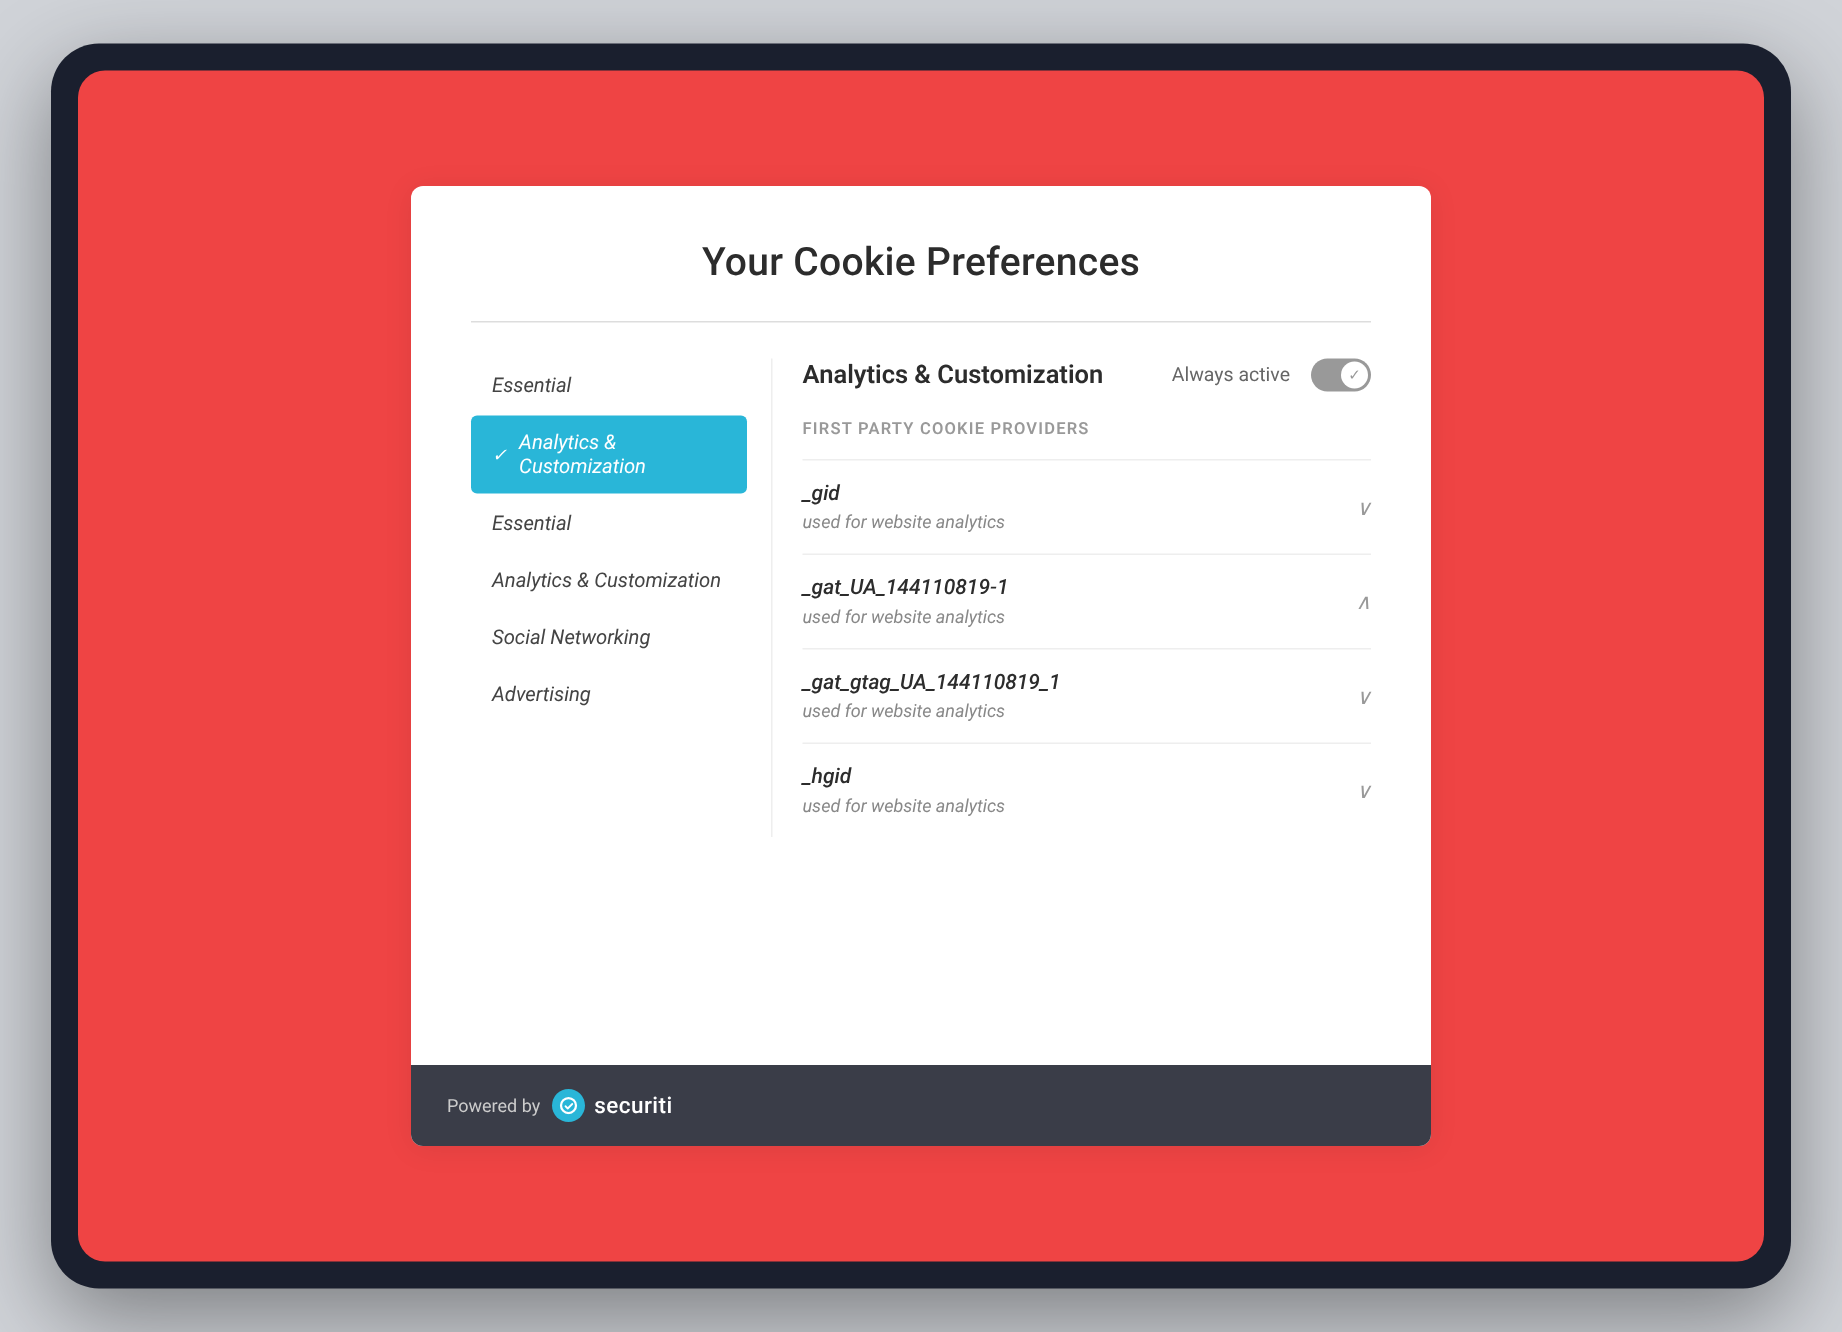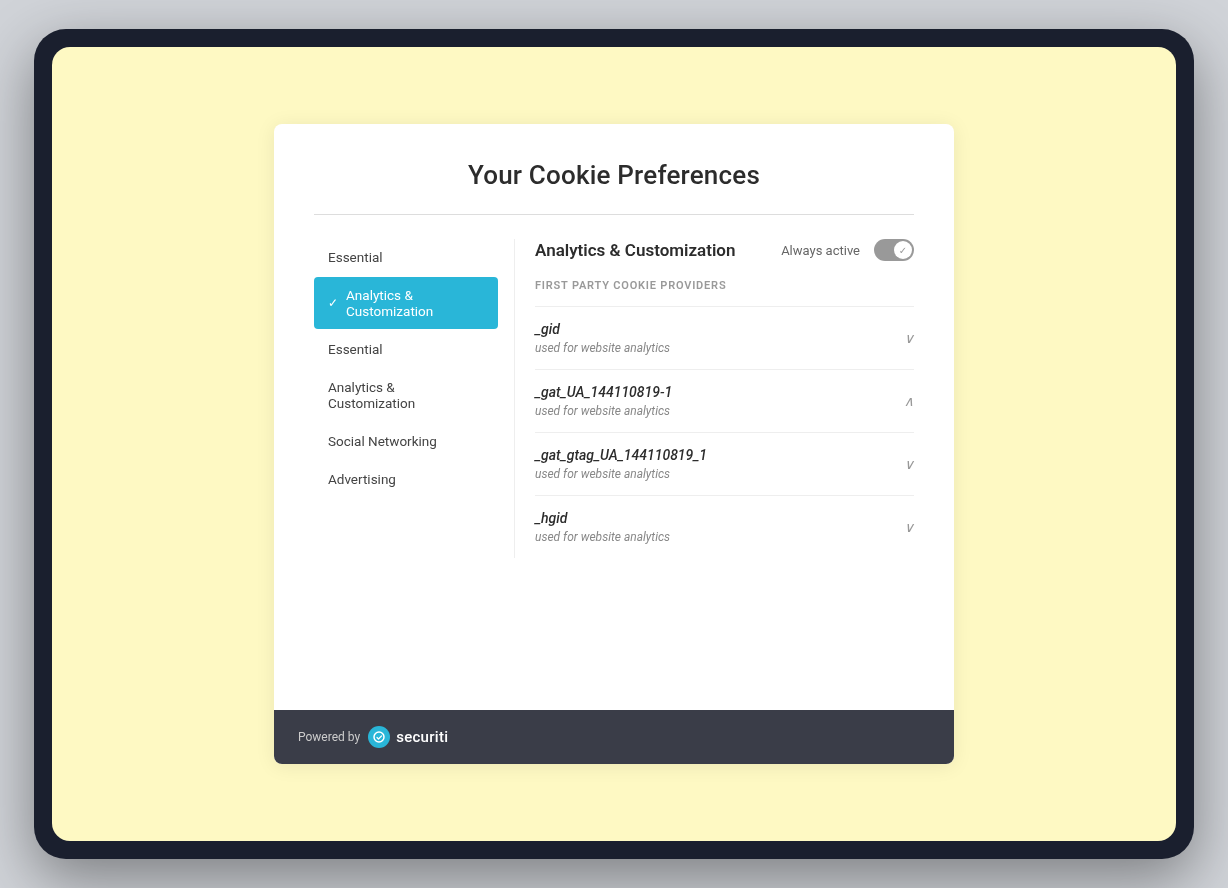--- a/index.html
+++ b/index.html
@@ -21,21 +21,21 @@
       padding: 18px;
       display: flex;
       align-items: center;
       justify-content: center;
       box-shadow: 0 20px 60px rgba(0,0,0,0.4);
     }
 
     .device-screen {
       width: 100%;
       height: 100%;
-      background: #fef9c3;
+      background: #ef4444;
       border-radius: 18px;
       display: flex;
       align-items: center;
       justify-content: center;
       overflow: hidden;
     }
 
     .modal-container {
       background: #fff;
       border-radius: 8px;
@@ -69,20 +69,21 @@
 
     .content-area {
       display: flex;
       gap: 0;
     }
 
     .sidebar {
       width: 200px;
       flex-shrink: 0;
       padding-right: 16px;
+      font-style: italic;
     }
 
     .sidebar-item {
       padding: 10px 14px;
       cursor: pointer;
       font-size: 13.5px;
       color: #444;
       border-radius: 4px;
       margin-bottom: 2px;
     }

